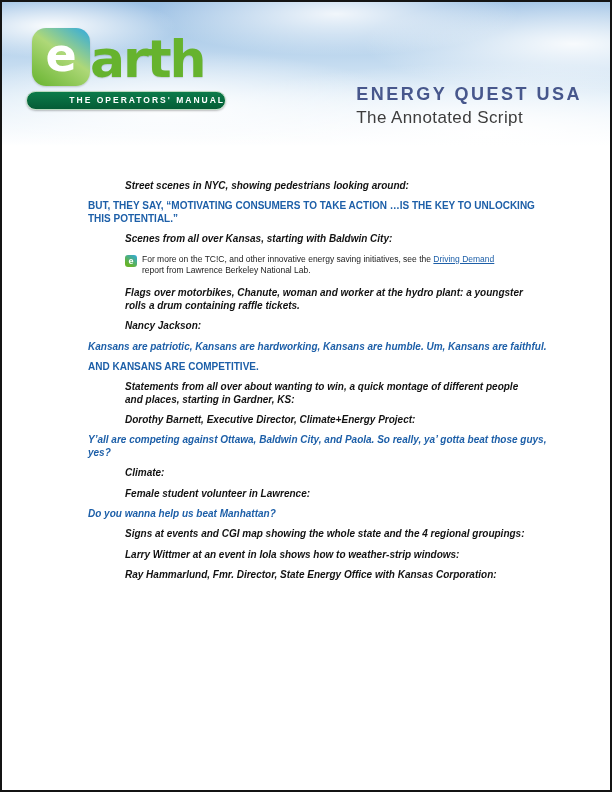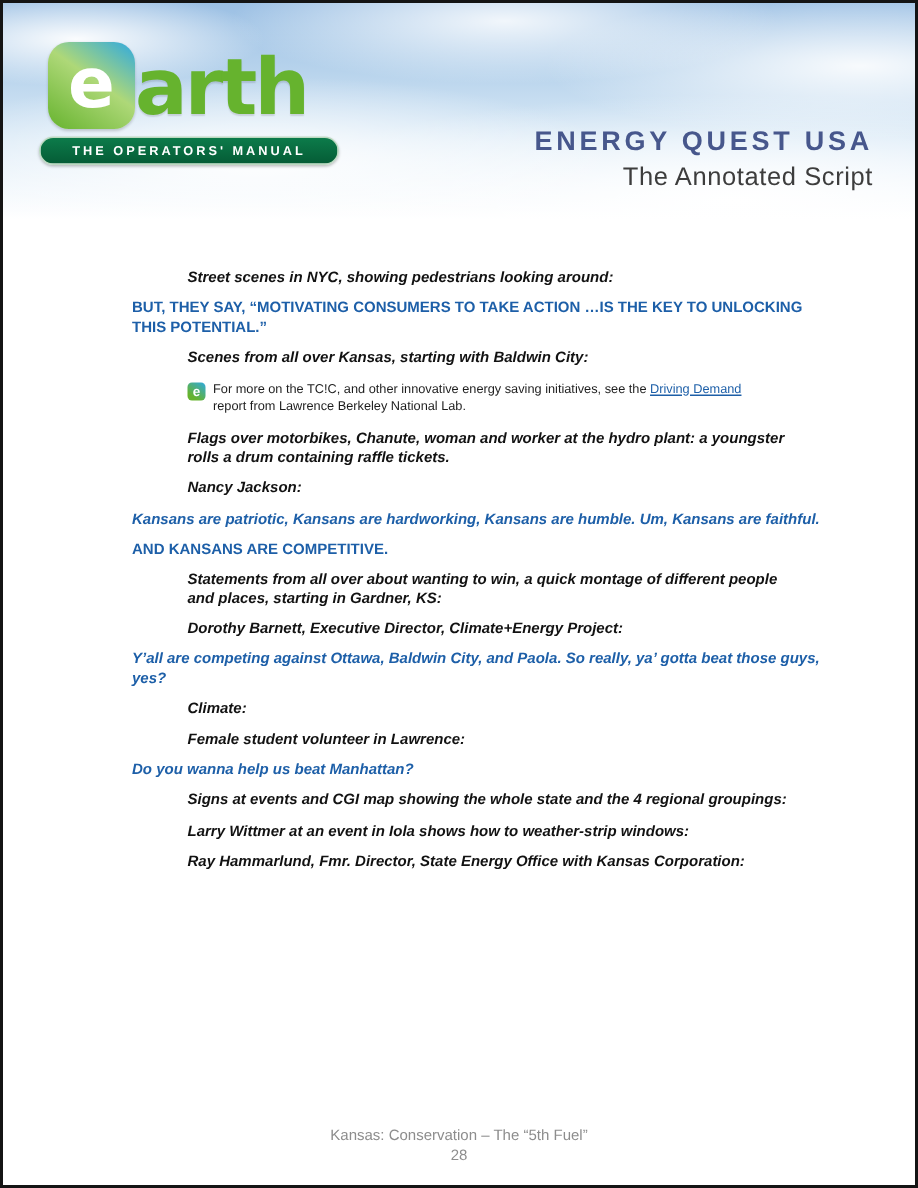--- a/index.html
+++ b/index.html
@@ -35,24 +35,24 @@
     font-family:"DejaVu Sans", sans-serif;
     font-size:52px; font-weight:bold; color:var(--logo-green, #66b32e);
     letter-spacing:-2px; line-height:0.92; padding-bottom:2px;
     text-shadow:0 1px 1px rgba(0,0,0,0.12);
   }
   .logo-banner {
     margin-top:5px; margin-left:-6px; width:200px; height:19px; border-radius:10px;
     background:linear-gradient(180deg, #0c7b4a, var(--banner-green, #055c36));
     border:1px solid #bcd9c0; color:#ffffff;
     font-size:8.5px; font-weight:bold; letter-spacing:2px;
-    text-align:center; line-height:16px;
+    text-align:right; line-height:16px;
     box-shadow:0 1px 2px rgba(0,0,0,0.25);
   }
-  .header-right { position:absolute; right:28px; top:82px; text-align:right; }
+  .header-right { position:absolute; right:28px; top:82px; text-align:left; }
   .doc-title {
     font-size:18px; font-weight:bold; letter-spacing:2.5px;
     color:var(--title-blue, #47578c);
   }
   .doc-subtitle { font-size:17px; color:#3d3d3d; margin-top:3px; letter-spacing:0.4px; }
 
   
   .script-body { padding-top:28px; }
   .para { font-size:10px; line-height:1.24; margin-bottom:8px; }
   .direction {
@@ -116,18 +116,14 @@
       <div class="para direction"><span>Dorothy Barnett, Executive Director, Climate+Energy Project:</span></div>
       <div class="para dialogue"><span>Y’all are competing against Ottawa, Baldwin City, and Paola. So really, ya’ gotta beat those guys, yes?</span></div>
       <div class="para direction"><span>Climate:</span></div>
       <div class="para direction"><span>Female student volunteer in Lawrence:</span></div>
       <div class="para dialogue"><span>Do you wanna help us beat Manhattan?</span></div>
       <div class="para direction"><span>Signs at events and CGI map showing the whole state and the 4 regional groupings:</span></div>
       <div class="para direction"><span>Larry Wittmer at an event in Iola shows how to weather-strip windows:</span></div>
       <div class="para direction"><span>Ray Hammarlund, Fmr. Director, State Energy Office with Kansas Corporation:</span></div>
     </main>
 
-  <footer class="footer">
-    <div class="footer-line">Kansas: Conservation – The “5th Fuel”</div>
-    <div class="page-num">28</div>
-  </footer>
 
 </div>
 
 </body></html>

